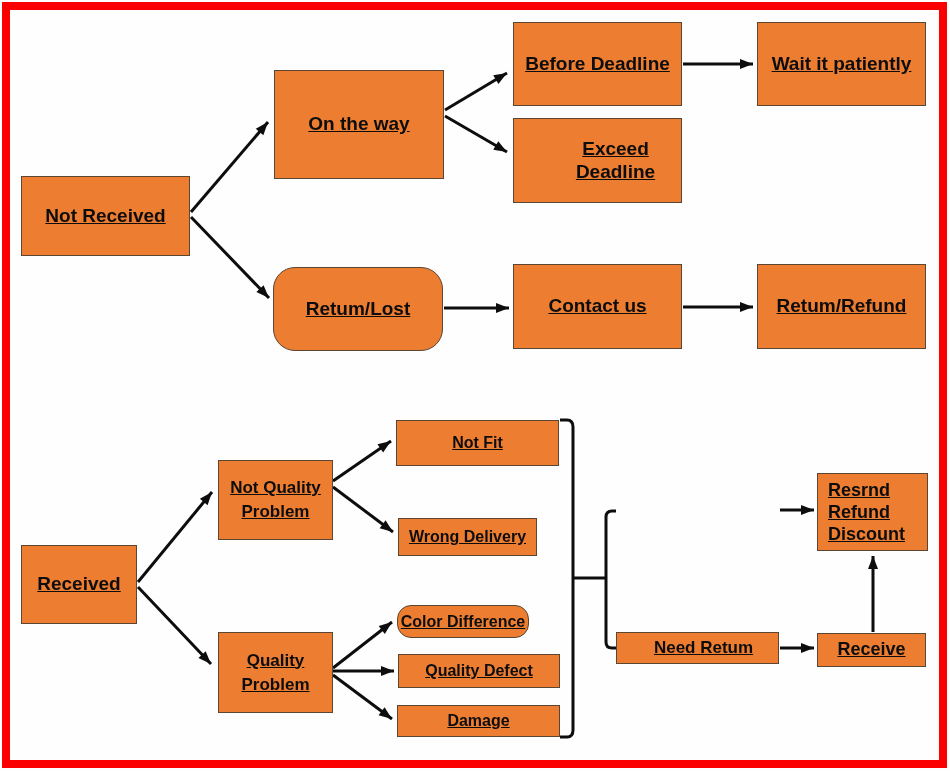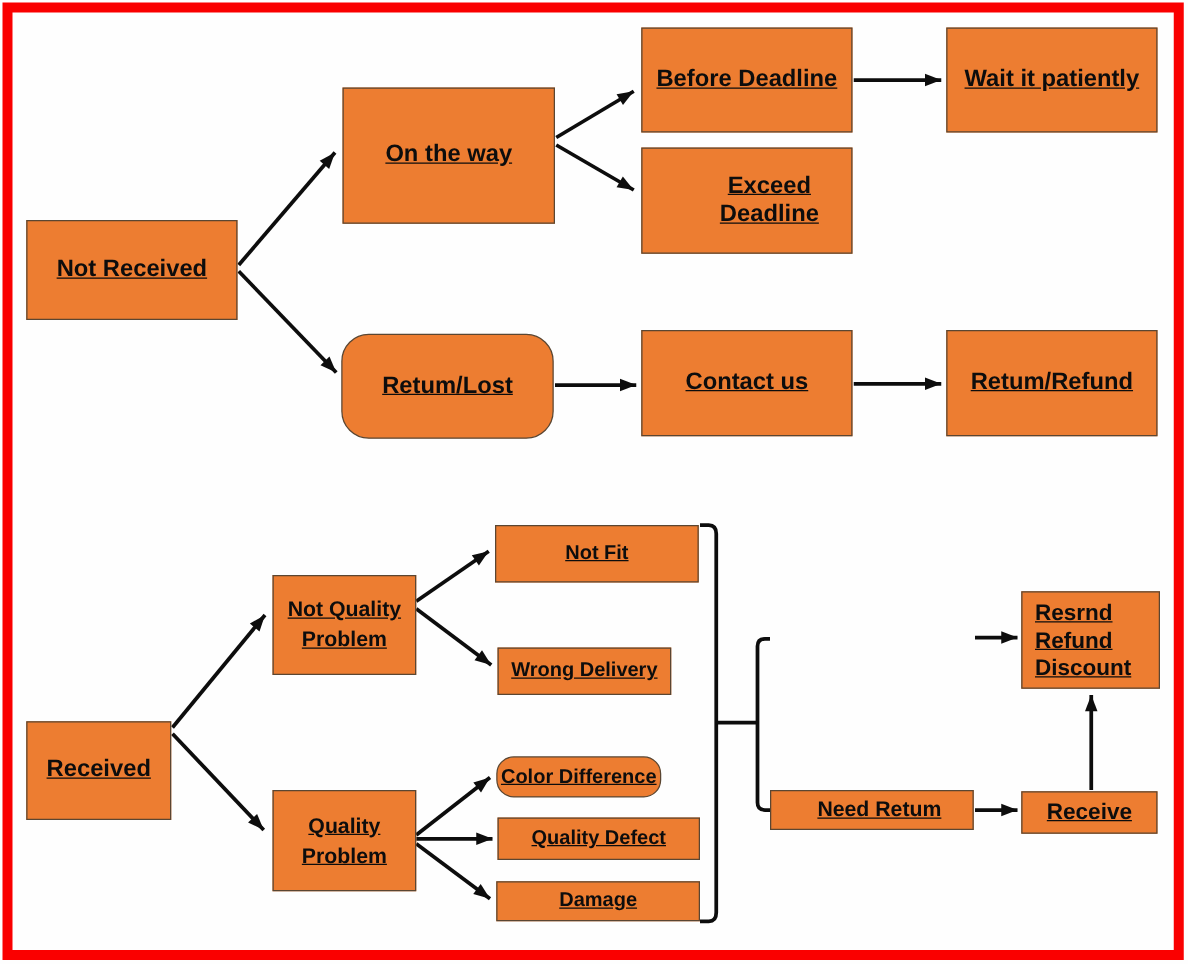--- a/index.html
+++ b/index.html
@@ -17,21 +17,21 @@
   
   .n-not-received     {left:21px; top:176px;width:169px;height:80px;font-size:19px;}
   .n-on-the-way       {left:274px;top:70px; width:170px;height:109px;font-size:19px;}
   .n-before-deadline  {left:513px;top:22px; width:169px;height:84px;font-size:19px;}
   .n-wait-it-patiently{left:757px;top:22px; width:169px;height:84px;font-size:19px;}
   .n-exceed-deadline  {left:513px;top:118px;width:169px;height:85px;font-size:19px;padding-left:36px;}
   .n-retum-lost       {left:273px;top:267px;width:170px;height:84px;font-size:19px;border-radius:22px;}
   .n-contact-us       {left:513px;top:264px;width:169px;height:85px;font-size:19px;}
   .n-retum-refund     {left:757px;top:264px;width:169px;height:85px;font-size:19px;}
   
-  .n-received         {left:21px; top:545px;width:116px;height:79px;font-size:19px;margin-top:32px;}
+  .n-received         {left:21px; top:545px;width:116px;height:79px;font-size:19px;}
   .n-not-quality-problem{left:218px;top:444px;width:115px;height:80px;font-size:17px;line-height:24px;margin-top:16px;}
   .n-quality-problem  {left:218px;top:632px;width:115px;height:81px;font-size:17px;line-height:24px;}
   .n-not-fit          {left:396px;top:420px;width:163px;height:46px;font-size:16px;}
   .n-wrong-delivery   {left:398px;top:518px;width:139px;height:38px;font-size:16px;}
   .n-color-difference {left:397px;top:605px;width:132px;height:33px;font-size:16px;border-radius:14px;}
   .n-quality-defect   {left:398px;top:654px;width:162px;height:34px;font-size:16px;}
   .n-damage           {left:397px;top:705px;width:163px;height:32px;font-size:16px;}
   .n-not-need-retum   {left:616px;top:492px;width:163px;height:36px;font-size:17px;}
   .n-need-retum       {left:616px;top:632px;width:163px;height:32px;font-size:17px;padding-left:12px;}
   .n-resrnd-refund-discount{left:817px;top:473px;width:111px;height:78px;font-size:18px;

